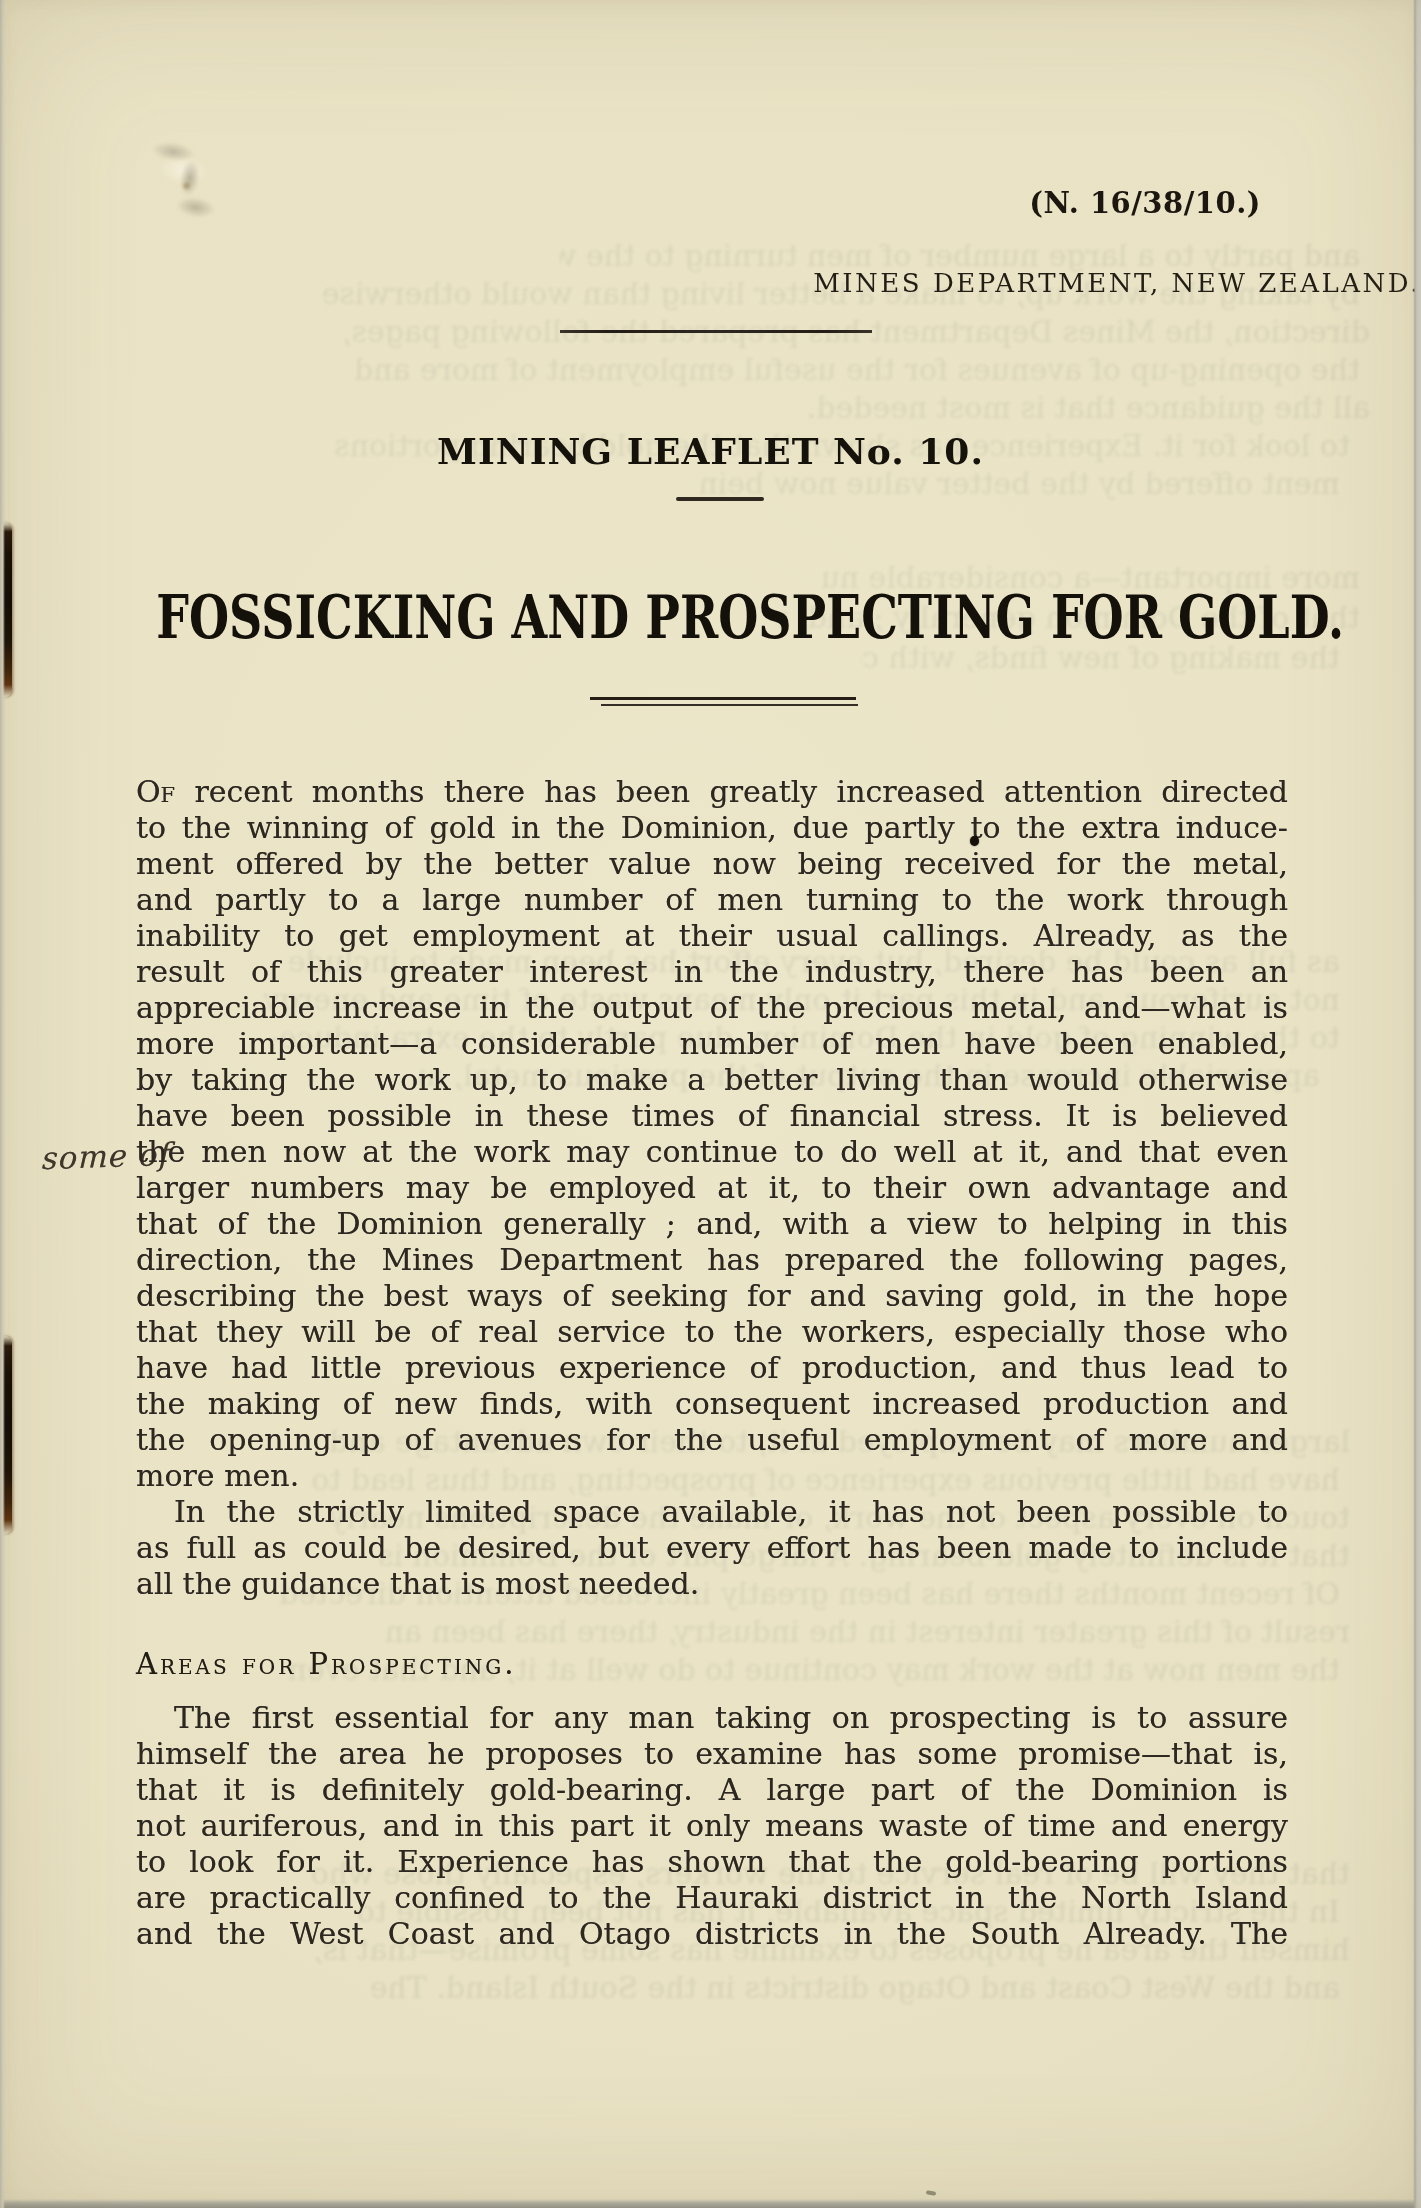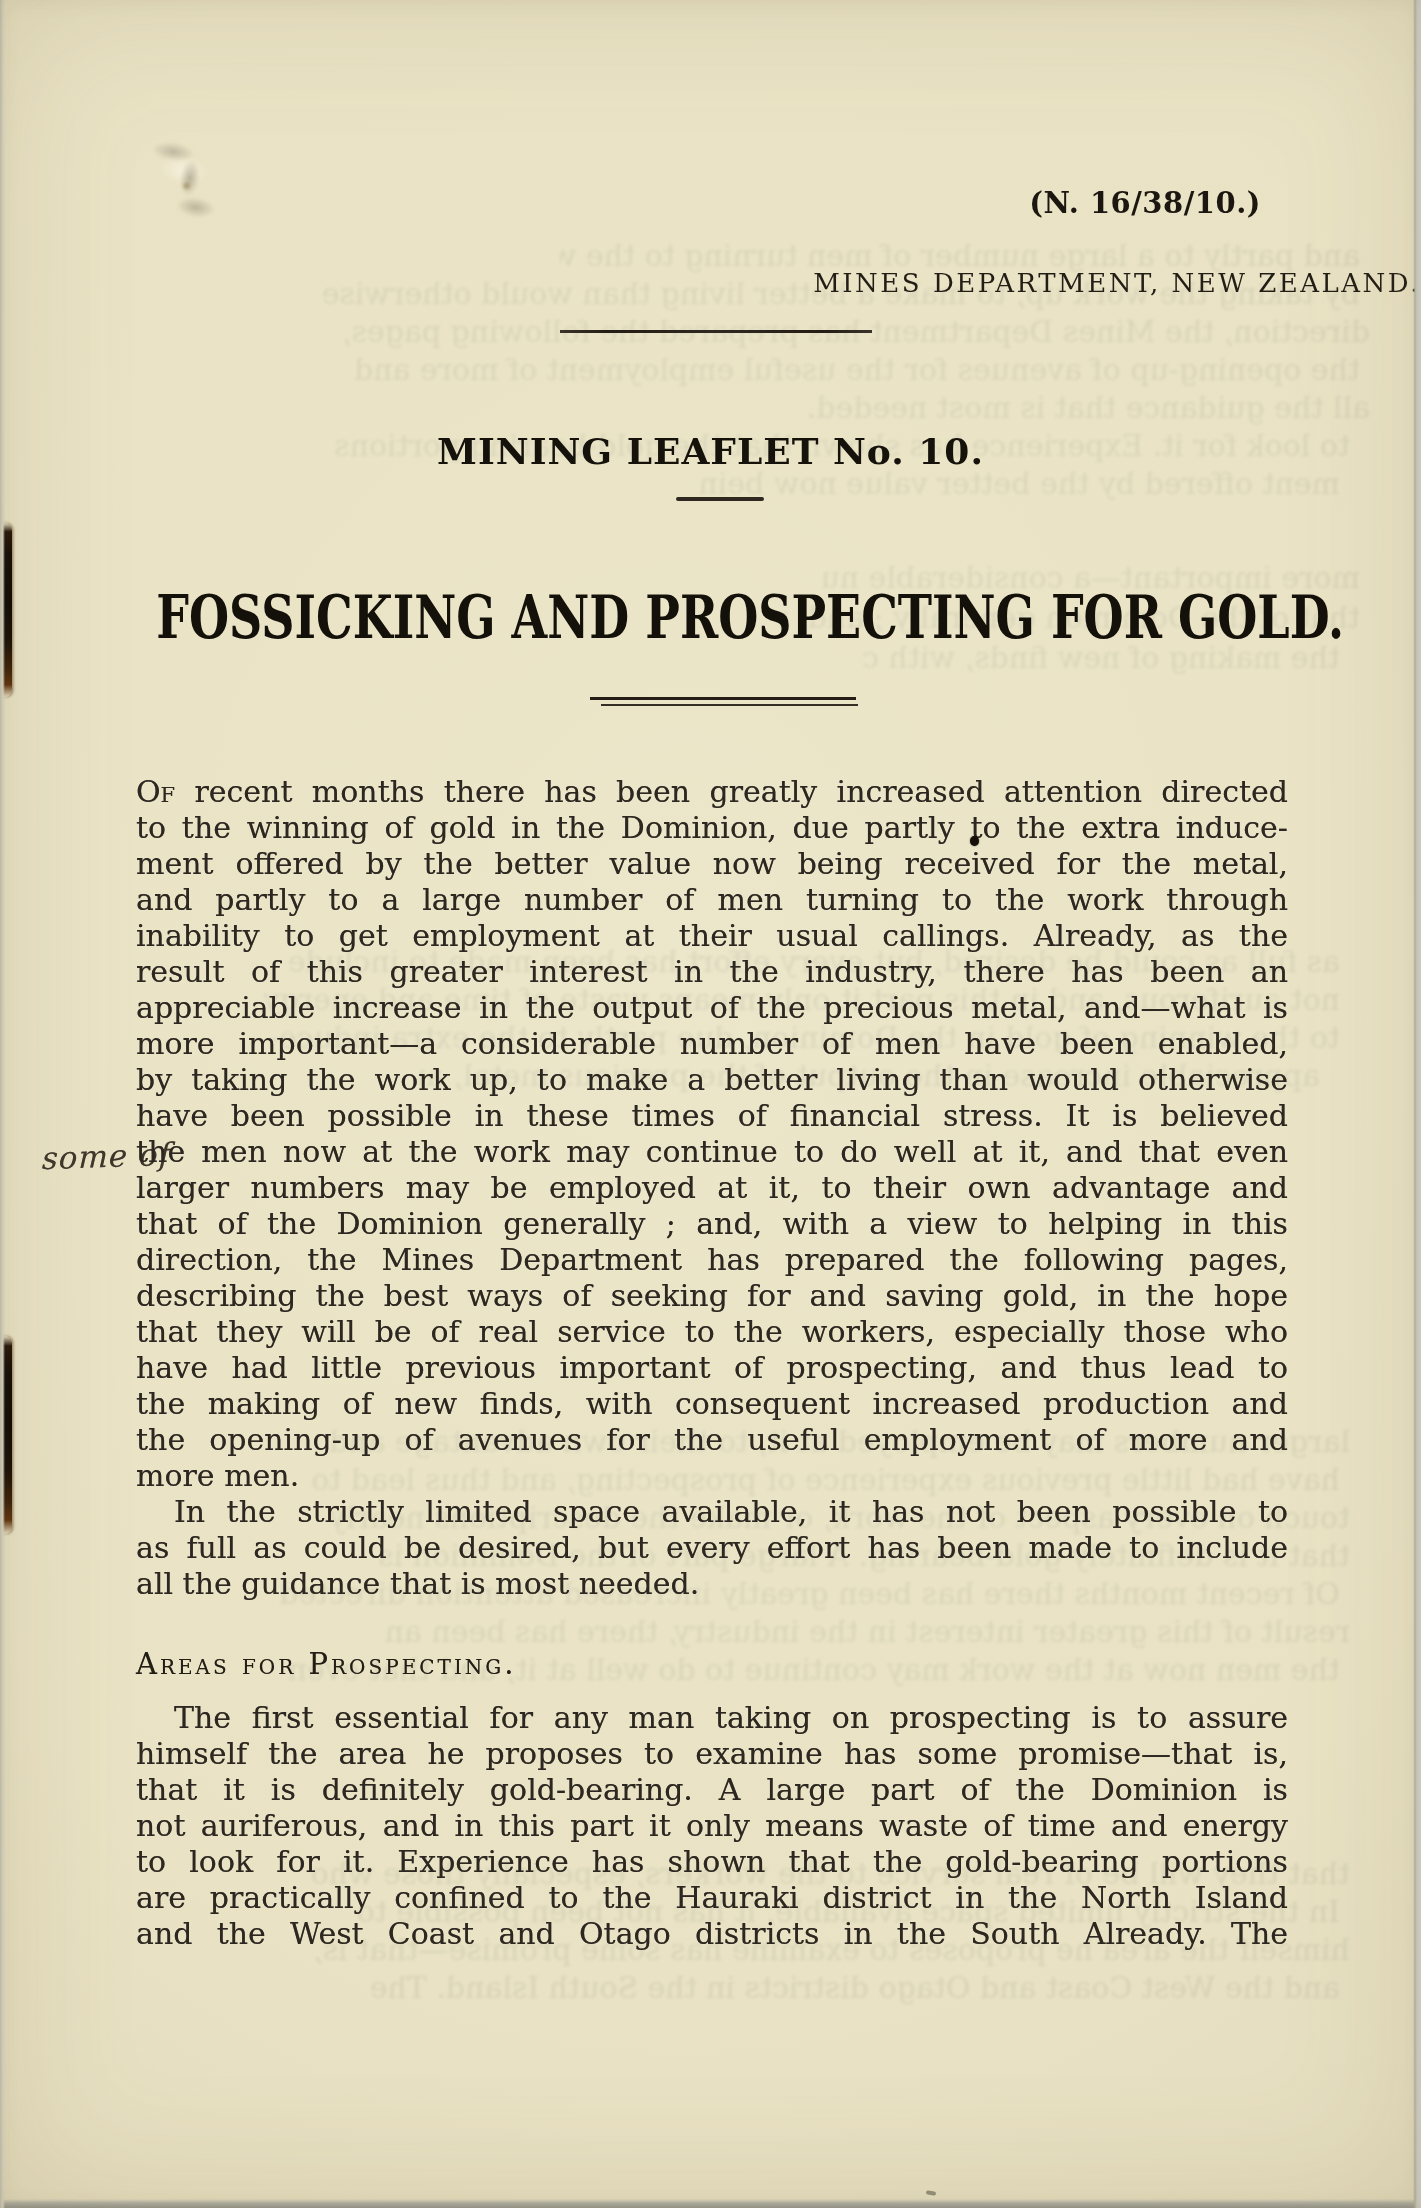--- a/index.html
+++ b/index.html
@@ -156,21 +156,21 @@
         <div class="line">appreciable increase in the output of the precious metal, and—what is</div>
         <div class="line">more important—a considerable number of men have been enabled,</div>
         <div class="line">by taking the work up, to make a better living than would otherwise</div>
         <div class="line">have been possible in these times of financial stress.  It is believed</div>
         <div class="line">the men now at the work may continue to do well at it, and that even</div>
         <div class="line">larger numbers may be employed at it, to their own advantage and</div>
         <div class="line">that of the Dominion generally ; and, with a view to helping in this</div>
         <div class="line">direction, the Mines Department has prepared the following pages,</div>
         <div class="line">describing the best ways of seeking for and saving gold, in the hope</div>
         <div class="line">that they will be of real service to the workers, especially those who</div>
-        <div class="line">have had little previous important of prospecting, and thus lead to</div>
+        <div class="line">have had little previous experience of production, and thus lead to</div>
         <div class="line">the making of new finds, with consequent increased production and</div>
         <div class="line">the opening-up of avenues for the useful employment of more and</div>
         <div class="line last">more men.</div>
       </div>
     <div class="para">
         <div class="line indent">In the strictly limited space available, it has not been possible to</div>
         <div class="line">as full as could be desired, but every effort has been made to include</div>
         <div class="line last">all the guidance that is most needed.</div>
       </div>
     <h3 class="section-heading">Areas for Prospecting.</h3>

